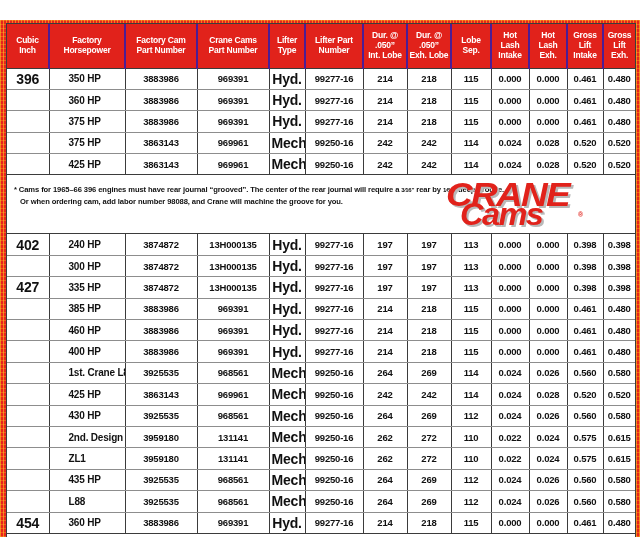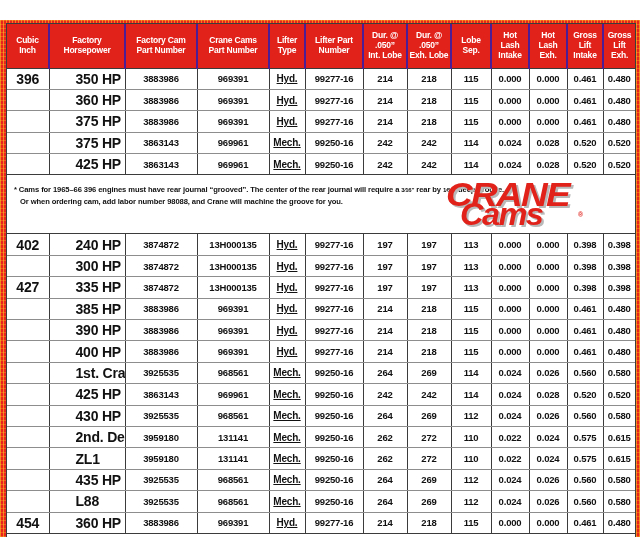--- a/index.html
+++ b/index.html
@@ -84,23 +84,23 @@
     padding: 0 2px;
     letter-spacing: -0.2px;
     box-sizing: border-box;
     white-space: nowrap;
     overflow: hidden;
   }
   tbody td:last-child { border-right: none; }
   tbody tr.last-of-block td { border-bottom: 1px solid #3b3b3b; }
 
   td.c-disp  { font-size: 14px; }
-  td.c-hp    { text-align: left; padding-left: 26px; font-size: 14px; }
+  td.c-hp    { text-align: left; padding-left: 19px; font-size: 10px; }
   td.c-part  { }
-  td.c-lift  { font-size: 10px; text-decoration: underline; }
+  td.c-lift  { font-size: 14px; }
 
   
   tr.note td {
     border-right: none;
     border-bottom: 1px solid #3b3b3b;
     border-top: 1px solid #3b3b3b;
     height: 58px;
     padding: 0;
     background: #ffffff;
   }
@@ -352,21 +352,21 @@
             <td>214</td>
             <td>218</td>
             <td>115</td>
             <td>0.000</td>
             <td>0.000</td>
             <td>0.461</td>
             <td>0.480</td>
           </tr>
           <tr>
             <td class="c-disp"></td>
-            <td class="c-hp">390 HP</td>
+            <td class="c-hp">460 HP</td>
             <td class="c-part">3883986</td>
             <td class="c-part">969391</td>
             <td class="c-lift">Hyd.</td>
             <td class="c-part">99277-16</td>
             <td>214</td>
             <td>218</td>
             <td>115</td>
             <td>0.000</td>
             <td>0.000</td>
             <td>0.461</td>

